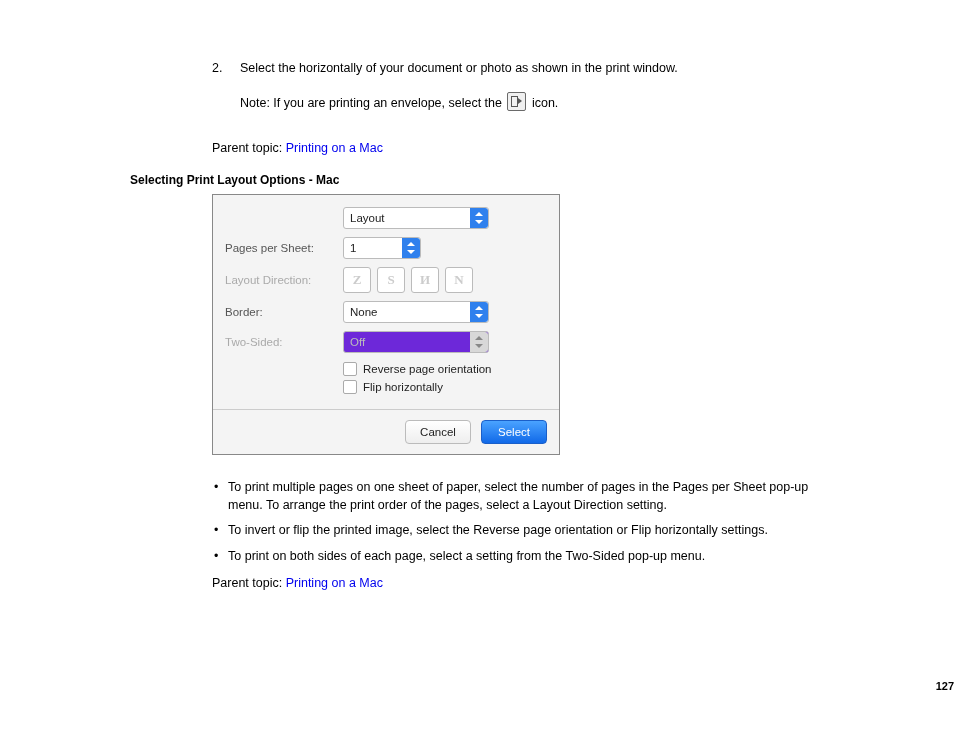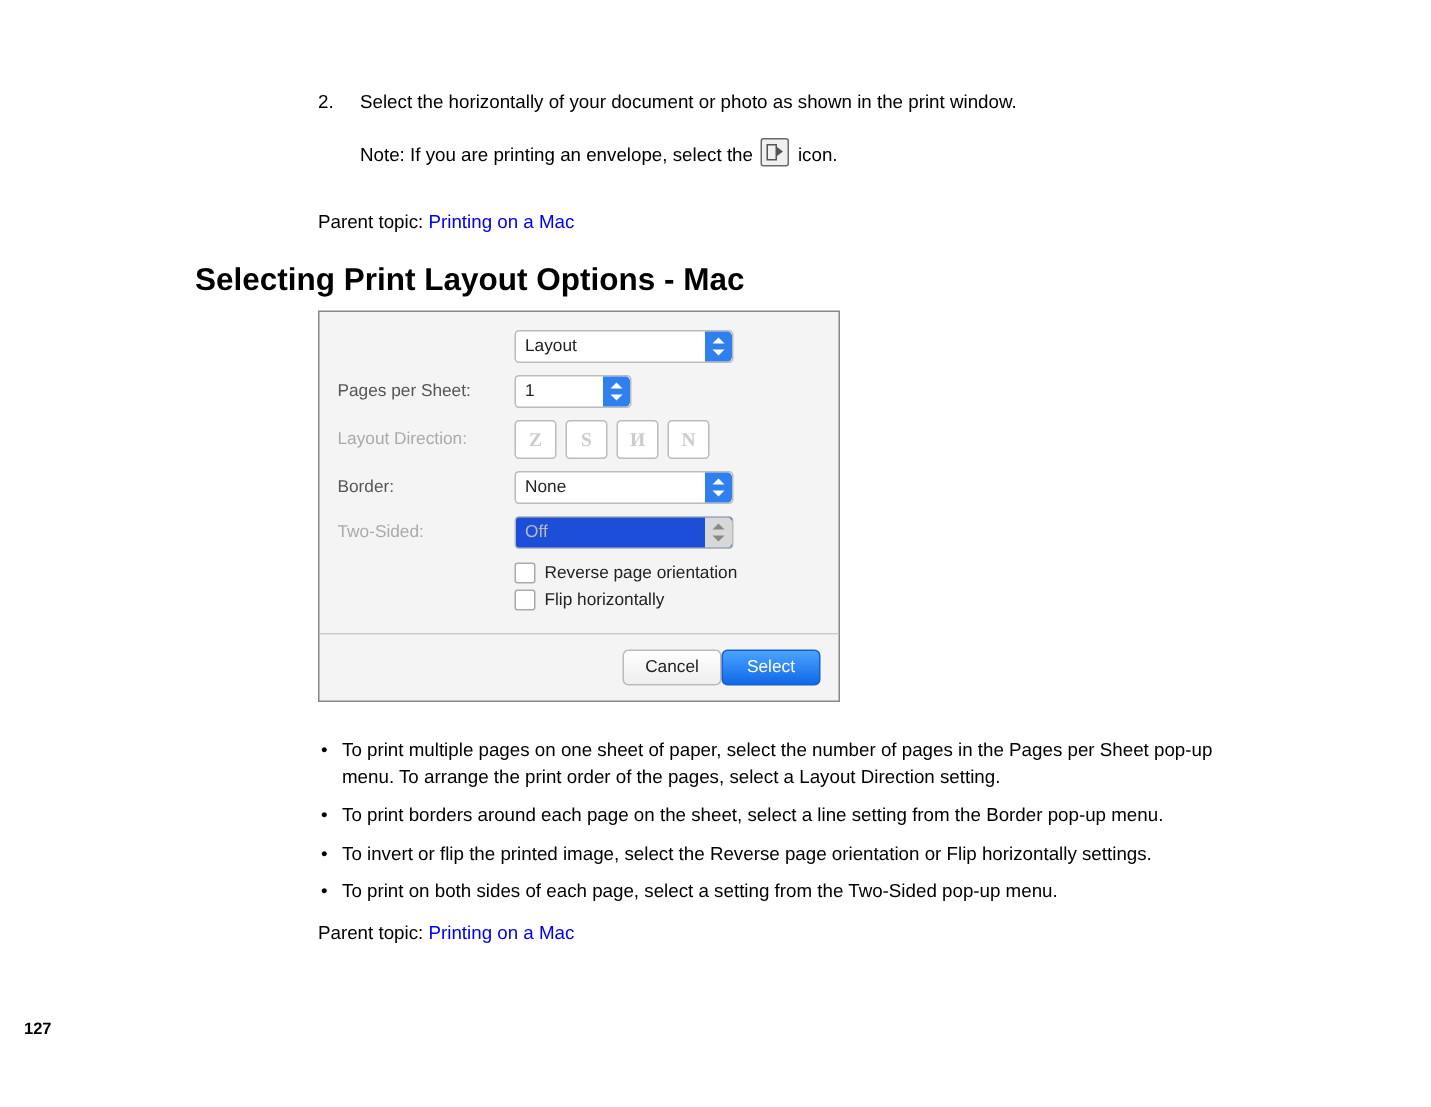--- a/index.html
+++ b/index.html
@@ -4,52 +4,52 @@
 <style>
 html,body{margin:0;padding:0;background:#fff;font-family:Arial,Helvetica,sans-serif;color:#000;font-size:12.5px;line-height:1.4}
 .page{width:954px;height:738px;position:relative;box-sizing:border-box;padding:60px 110px 0 110px}
 .content{margin-left:20px}
 .indent{margin-left:82px}
 .ol-item{display:flex;margin-bottom:14px}
 .ol-item .num{width:28px;flex:none}
 p{margin:0 0 14px 0}
 b{font-weight:normal}
 a.link{color:#0000ee;text-decoration:none}
-h2.section{font-size:21px;font-weight:bold;margin:14px 0 6px 0}
-.page-num{position:absolute;bottom:44px;left:16px;right:0;text-align:left;font-size:11px;font-weight:bold}
+h2.section{font-size:12px;font-weight:bold;margin:14px 0 6px 0}
+.page-num{position:absolute;bottom:44px;left:16px;right:0;text-align:right;font-size:11px;font-weight:bold}
 ul.bullets{list-style:none;padding:0;margin:0 0 10px 0}
 ul.bullets li{position:relative;padding-left:16px;margin-bottom:8px}
 ul.bullets li:before{content:"\2022";position:absolute;left:2px;top:0}
 .inline-icon{display:inline-block;vertical-align:-4px;width:17px;height:17px;border:1px solid #6a6a6a;background:#f0f0f0;border-radius:2px;position:relative;margin:0 2px}
 .inline-icon:before{content:"";position:absolute;left:3px;top:3px;width:5px;height:9px;border:1px solid #555}
 .inline-icon:after{content:"";position:absolute;right:3px;top:5px;width:0;height:0;border-top:3px solid transparent;border-bottom:3px solid transparent;border-left:4px solid #555}
 
 
 .dlg{width:322px;border:1px solid #888;background:#f4f4f4;margin:2px 0 24px 0;padding:12px 12px 10px 12px;font-size:11.5px;color:#222}
 .dlg-row{display:flex;align-items:center;margin-bottom:8px}
 .dlg-label{width:110px;padding-right:8px;color:#555}
 .dlg-label.dim{color:#aaa}
 .dlg-sel{position:relative;flex:1;height:20px;background:#fff;border:1px solid #bbb;border-radius:3px;display:flex;align-items:center;padding:0 22px 0 6px}
 .dlg-sel.small{flex:none;width:48px}
 .dlg-sel.med{flex:none;width:116px}
-.dlg-sel.dim{color:#bbb;background:#1d4ed8}
+.dlg-sel.dim{color:#bbb;background:#6d28d9}
 .sel-btn{position:absolute;right:0;top:0;bottom:0;width:18px;background:#2f80ed;border-radius:0 3px 3px 0}
 .sel-btn:before,.sel-btn:after{content:"";position:absolute;left:5px;width:0;height:0;border-left:4px solid transparent;border-right:4px solid transparent}
 .sel-btn:before{top:4px;border-bottom:4px solid #fff}
 .sel-btn:after{bottom:4px;border-top:4px solid #fff}
 .sel-btn.grey{background:#d8d8d8}
 .sel-btn.grey:before{border-bottom-color:#888}
 .sel-btn.grey:after{border-top-color:#888}
 .ld-boxes{display:flex;gap:6px}
 .ld-box{width:26px;height:24px;border:1px solid #bbb;border-radius:3px;background:#fff;display:flex;align-items:center;justify-content:center;color:#666;font-family:Georgia,serif;font-weight:bold;font-size:13px}
 .ld-box.dim{color:#ccc}
 .chk-row{display:flex;align-items:center;padding-left:118px;margin-bottom:2px}
 .chk{width:12px;height:12px;border:1px solid #aaa;border-radius:2px;background:#fff;margin-right:6px;flex:none}
 .sep{height:1px;background:#ccc;margin:14px -12px 10px -12px}
-.btn-row{display:flex;justify-content:flex-end;}
+.btn-row{display:flex;justify-content:flex-end;gap:10px}
 .btn{height:22px;min-width:64px;border:1px solid #bbb;border-radius:4px;background:linear-gradient(#fff,#eee);display:flex;align-items:center;justify-content:center;font-size:11.5px}
 .btn.primary{background:linear-gradient(#4aa3ff,#1169e8);color:#fff;border-color:#1a5fc9}
 </style>
 </head>
 <body>
 
 <div class="page">
  <div class="content">
 
   <div class="indent">
@@ -125,23 +125,20 @@
        <div class="btn">Cancel</div>
        <div class="btn primary">Select</div>
      </div>
    </div>
 
    <ul class="bullets">
      <li>
        <span>To print multiple pages on one sheet of paper, select the number of pages in the </span><b>Pages per Sheet</b><span> pop-up menu. To arrange the print order of the pages, select a </span><b>Layout Direction</b><span> setting.</span>
      </li>
      <li>
-       <span>To print borders around each page on the sheet, select a line setting from the </span><b>Border</b><span> pop-up menu.</span>
-     </li>
-     <li>
        <span>To invert or flip the printed image, select the </span><b>Reverse page orientation</b><span> or </span><b>Flip horizontally</b><span> settings.</span>
      </li>
      <li>
        <span>To print on both sides of each page, select a setting from the </span><b>Two-Sided</b><span> pop-up menu.</span>
      </li>
    </ul>
 
    <p>
      <b>Parent topic:</b>
      <a class="link">Printing on a Mac</a>

